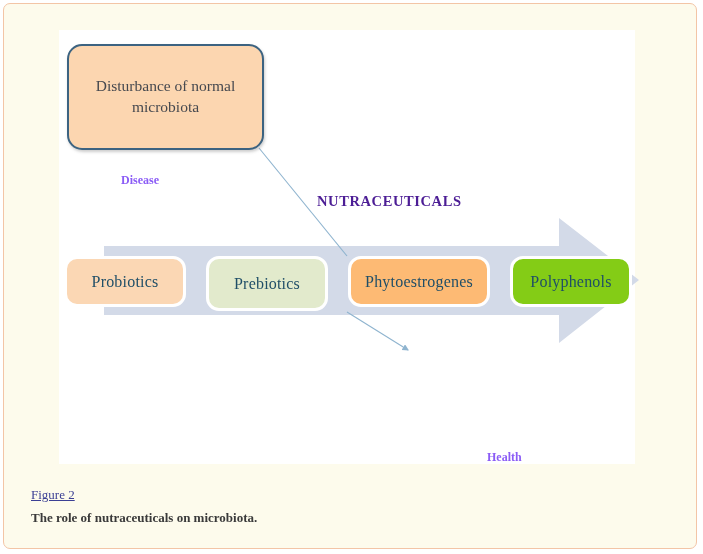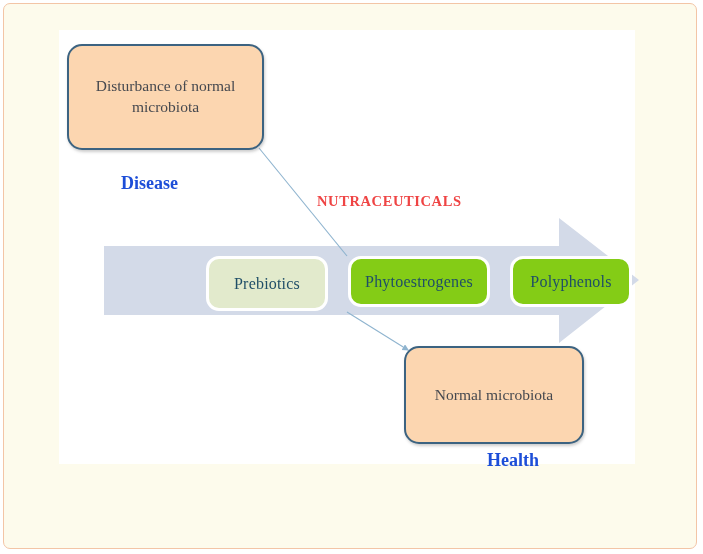--- a/index.html
+++ b/index.html
@@ -53,31 +53,31 @@
     display: flex;
     align-items: center;
     justify-content: center;
     color: #1f4e67;
     font-size: 16px;
     font-family: "Liberation Serif", serif;
     letter-spacing: .2px;
   }
   #pill-probiotics  { left: 5px;   top: 226px; width: 122px; height: 51px; background: #fbd7b4; }
   #pill-prebiotics  { left: 147px; top: 226px; width: 122px; height: 55px; background: #e2eacc; }
-  #pill-phyto       { left: 289px; top: 226px; width: 142px; height: 51px; background: #84cc16; }
+  #pill-phyto       { left: 289px; top: 226px; width: 142px; height: 51px; background: #fdba74; }
   #pill-polyphenols { left: 451px; top: 226px; width: 122px; height: 51px; background: #84cc16; }
 
   
   #nutraceuticals-title {
     position: absolute;
     left: 258px;
     top: 163px;
     font-size: 14.5px;
     font-weight: bold;
-    color: #ef4444;
+    color: #4c1d95;
     letter-spacing: .6px;
     font-family: "Liberation Serif", serif;
     white-space: nowrap;
   }
 
   
   .outcome-box {
     position: absolute;
     background: #fcd6b0;
     border: 2px solid #3c6381;
@@ -97,23 +97,23 @@
     left: 8px; top: 14px; width: 197px; height: 106px;
     padding: 0 6px;
   }
   #box-normal {
     left: 345px; top: 316px; width: 180px; height: 98px;
   }
 
   
   .state-label {
     position: absolute;
-    font-size: 18px;
+    font-size: 12px;
     font-weight: bold;
-    color: #1d4ed8;
+    color: #8b5cf6;
     font-family: "Liberation Serif", serif;
     white-space: nowrap;
   }
   #label-disease { left: 62px;  top: 143px; }
   #label-health  { left: 428px; top: 420px; }
 
   
   #connectors {
     position: absolute;
     left: 0; top: 0; width: 576px; height: 434px;
@@ -151,20 +151,23 @@
   <div id="diagram-canvas">
 
     <div id="arrow-band">
       <svg width="535" height="125" viewBox="0 0 535 125" xmlns="http://www.w3.org/2000/svg">
         <path d="M0,28 L455,28 L455,0 L535,62 L455,125 L455,97 L0,97 Z" fill="#d3dae8"></path>
       </svg>
     </div>
 
     <div id="nutraceuticals-title">NUTRACEUTICALS</div>
 
+    <div class="pill" id="pill-probiotics">
+      <span>Probiotics</span>
+    </div>
     <div class="pill" id="pill-prebiotics">
       <span>Prebiotics</span>
     </div>
     <div class="pill" id="pill-phyto">
       <span>Phytoestrogenes</span>
     </div>
     <div class="pill" id="pill-polyphenols">
       <span>Polyphenols</span>
     </div>
 
@@ -174,23 +177,24 @@
           <path d="M0,0 L6,3 L0,6 Z" fill="#8fb4cf"></path>
         </marker>
       </defs>
       <line x1="200" y1="118" x2="288" y2="226" stroke="#8fb4cf" stroke-width="1.1"></line>
       <line x1="288" y1="282" x2="349" y2="320" stroke="#8fb4cf" stroke-width="1.1" marker-end="url(#arrowhead)"></line>
     </svg>
 
     <div class="outcome-box" id="box-disturbance">
       <span>Disturbance of normal microbiota</span>
     </div>
-    <div class="outcome-box" id="box-normal">
-      <span>Normal microbiota</span>
-    </div>
 
     <div class="state-label" id="label-disease">Disease</div>
     <div class="state-label" id="label-health">Health</div>
 
   </div>
 
+  <div id="caption-block">
+    <a id="figure-link" href="#">Figure 2</a>
+    <div id="figure-caption">The role of nutraceuticals on microbiota.</div>
+  </div>
 
 </div>
 
 </body></html>

